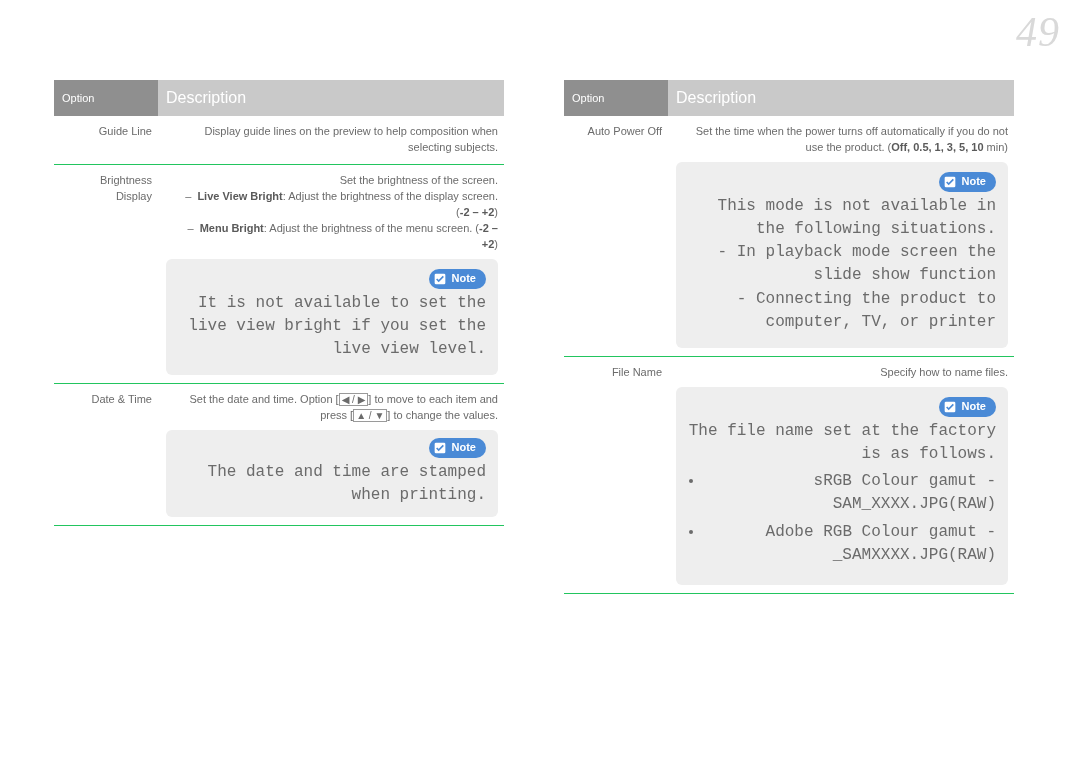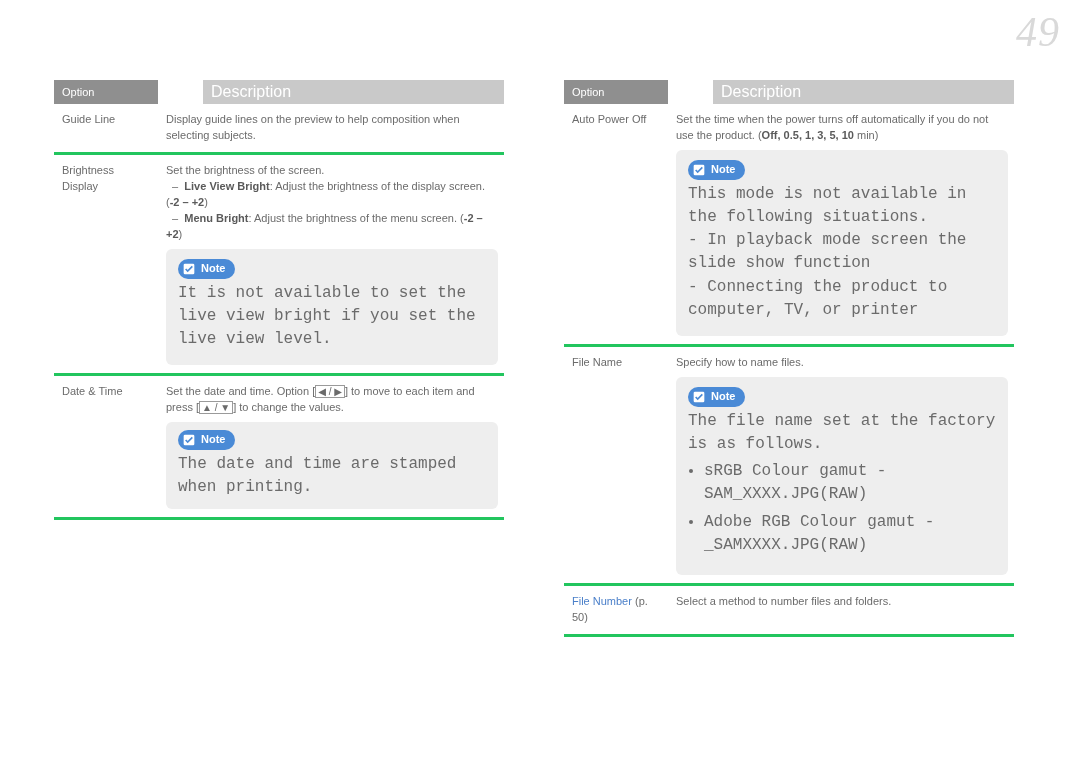--- a/index.html
+++ b/index.html
@@ -40,23 +40,22 @@
   }
   .breadcrumb .sub { font-size: 15px; }
   .cols {
     display: flex;
     gap: 60px;
     margin-top: 54px;
   }
   .col { width: 450px; }
   .head-row {
     display: flex;
-    height: 24px;
+    height: 36px;
     margin-bottom: 0;
-    gap: 45px;
   }
   .head-left {
     width: 104px;
     background: #8f8f8f;
     color: #ffffff;
     font-size: 11px;
     display: flex;
     align-items: center;
     padding-left: 8px;
     box-sizing: border-box;
@@ -70,26 +69,27 @@
     align-items: center;
     padding-left: 8px;
     box-sizing: border-box;
   }
   table.opts {
     width: 100%;
     border-collapse: collapse;
     table-layout: fixed;
   }
   table.opts td {
-    border-bottom: 3px solid #22c55e;
+    border-bottom: 1px solid #22c55e;
     padding: 8px 6px 8px 8px;
     vertical-align: top;
     font-size: 11px;
     line-height: 1.45;
     color: #6b6b6b;
+    text-align: right;
   }
   table.opts td.lbl {
     width: 104px;
     color: #6b6b6b;
     box-sizing: border-box;
   }
   .boxed {
     border: 1px solid #9a9a9a;
     padding: 0 2px;
     font-size: 10px;
@@ -233,23 +233,17 @@
               <div class="note-body">
                 <span>The file name set at the factory is as follows.</span>
                 <ul>
                   <li>sRGB Colour gamut - SAM_XXXX.JPG(RAW)</li>
                   <li>Adobe RGB Colour gamut - _SAMXXXX.JPG(RAW)</li>
                 </ul>
               </div>
             </div>
           </td>
         </tr>
-        <tr>
-          <td class="lbl">
-            <span class="lnk">File Number</span><span> (p. 50)</span>
-          </td>
-          <td>Select a method to number files and folders.</td>
-        </tr>
       </tbody>
         </table>
     </div>
   </div>
 </div>
 
 </body></html>

